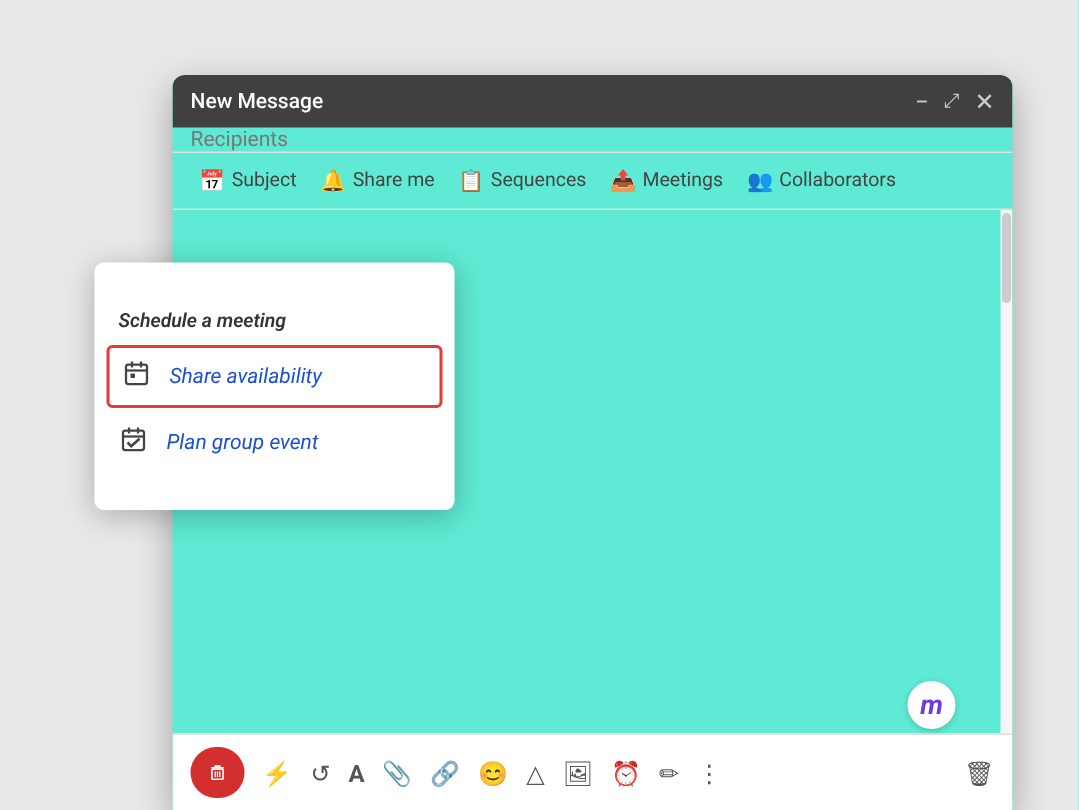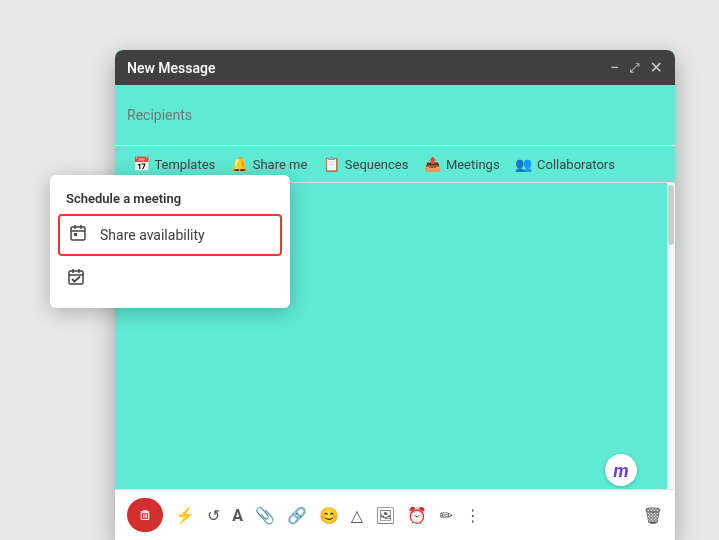--- a/index.html
+++ b/index.html
@@ -49,21 +49,21 @@
       align-items: center;
     }
 
     .compose-header-actions span {
       cursor: pointer;
       font-size: 16px;
       color: #ccc;
     }
 
     .compose-field {
-      padding: 22px 12px;
+      padding: 0 12px;
       border-bottom: 1px solid #e0e0e0;
       color: #777;
       font-size: 14px;
     }
 
     .compose-toolbar {
       display: flex;
       align-items: center;
       padding: 6px 12px;
       border-bottom: 1px solid #e0e0e0;
@@ -157,45 +157,46 @@
 
     .footer-icon {
       cursor: pointer;
       color: #555;
       font-size: 16px;
     }
 
     
     .dropdown-menu {
       position: absolute;
-      left: 50px;
+      left: 63px;
       top: 175px;
       background: #fff;
       border-radius: 6px;
       box-shadow: 0 4px 20px rgba(0,0,0,0.25);
-      padding: 8px 0;
+      padding: 24px 0;
       min-width: 240px;
       z-index: 100;
+      font-style: italic;
     }
 
     .dropdown-header {
       padding: 8px 16px 6px;
       font-size: 13px;
       font-weight: 600;
       color: #333;
     }
 
     .dropdown-item {
       display: flex;
       align-items: center;
       gap: 12px;
       padding: 10px 16px;
       cursor: pointer;
       font-size: 14px;
-      color: #404040;
+      color: #1d4ed8;
     }
 
     .dropdown-item.highlighted {
       border: 2px solid #e53935;
       border-radius: 4px;
       margin: 2px 8px;
       padding: 8px 8px;
     }
 
     .dropdown-item .item-icon {
@@ -243,21 +244,21 @@
   </div>
 
   <div class="compose-field">
     <span>Recipients</span>
   </div>
 
 
   <div class="compose-toolbar">
     <div class="toolbar-btn">
       <span class="icon">📅</span>
-      <span>Templates</span>
+      <span>Subject</span>
     </div>
     <div class="toolbar-btn">
       <span class="icon">🔔</span>
       <span>Share me</span>
     </div>
     <div class="toolbar-btn">
       <span class="icon">📋</span>
       <span>Sequences</span>
     </div>
     <div class="toolbar-btn">
@@ -329,14 +330,15 @@
   <div class="dropdown-item">
     <span class="item-icon">
       <svg width="18" height="18" viewBox="0 0 18 18" fill="none" stroke="#444" stroke-width="1.5">
         <rect x="2" y="3" width="14" height="13" rx="1.5"></rect>
         <line x1="6" y1="1" x2="6" y2="5"></line>
         <line x1="12" y1="1" x2="12" y2="5"></line>
         <line x1="2" y1="7" x2="16" y2="7"></line>
         <polyline points="5,11 7.5,13.5 13,8.5" stroke="#444" stroke-width="1.8"></polyline>
       </svg>
     </span>
+    <span>Plan group event</span>
   </div>
 </div>
 
 </body></html>

